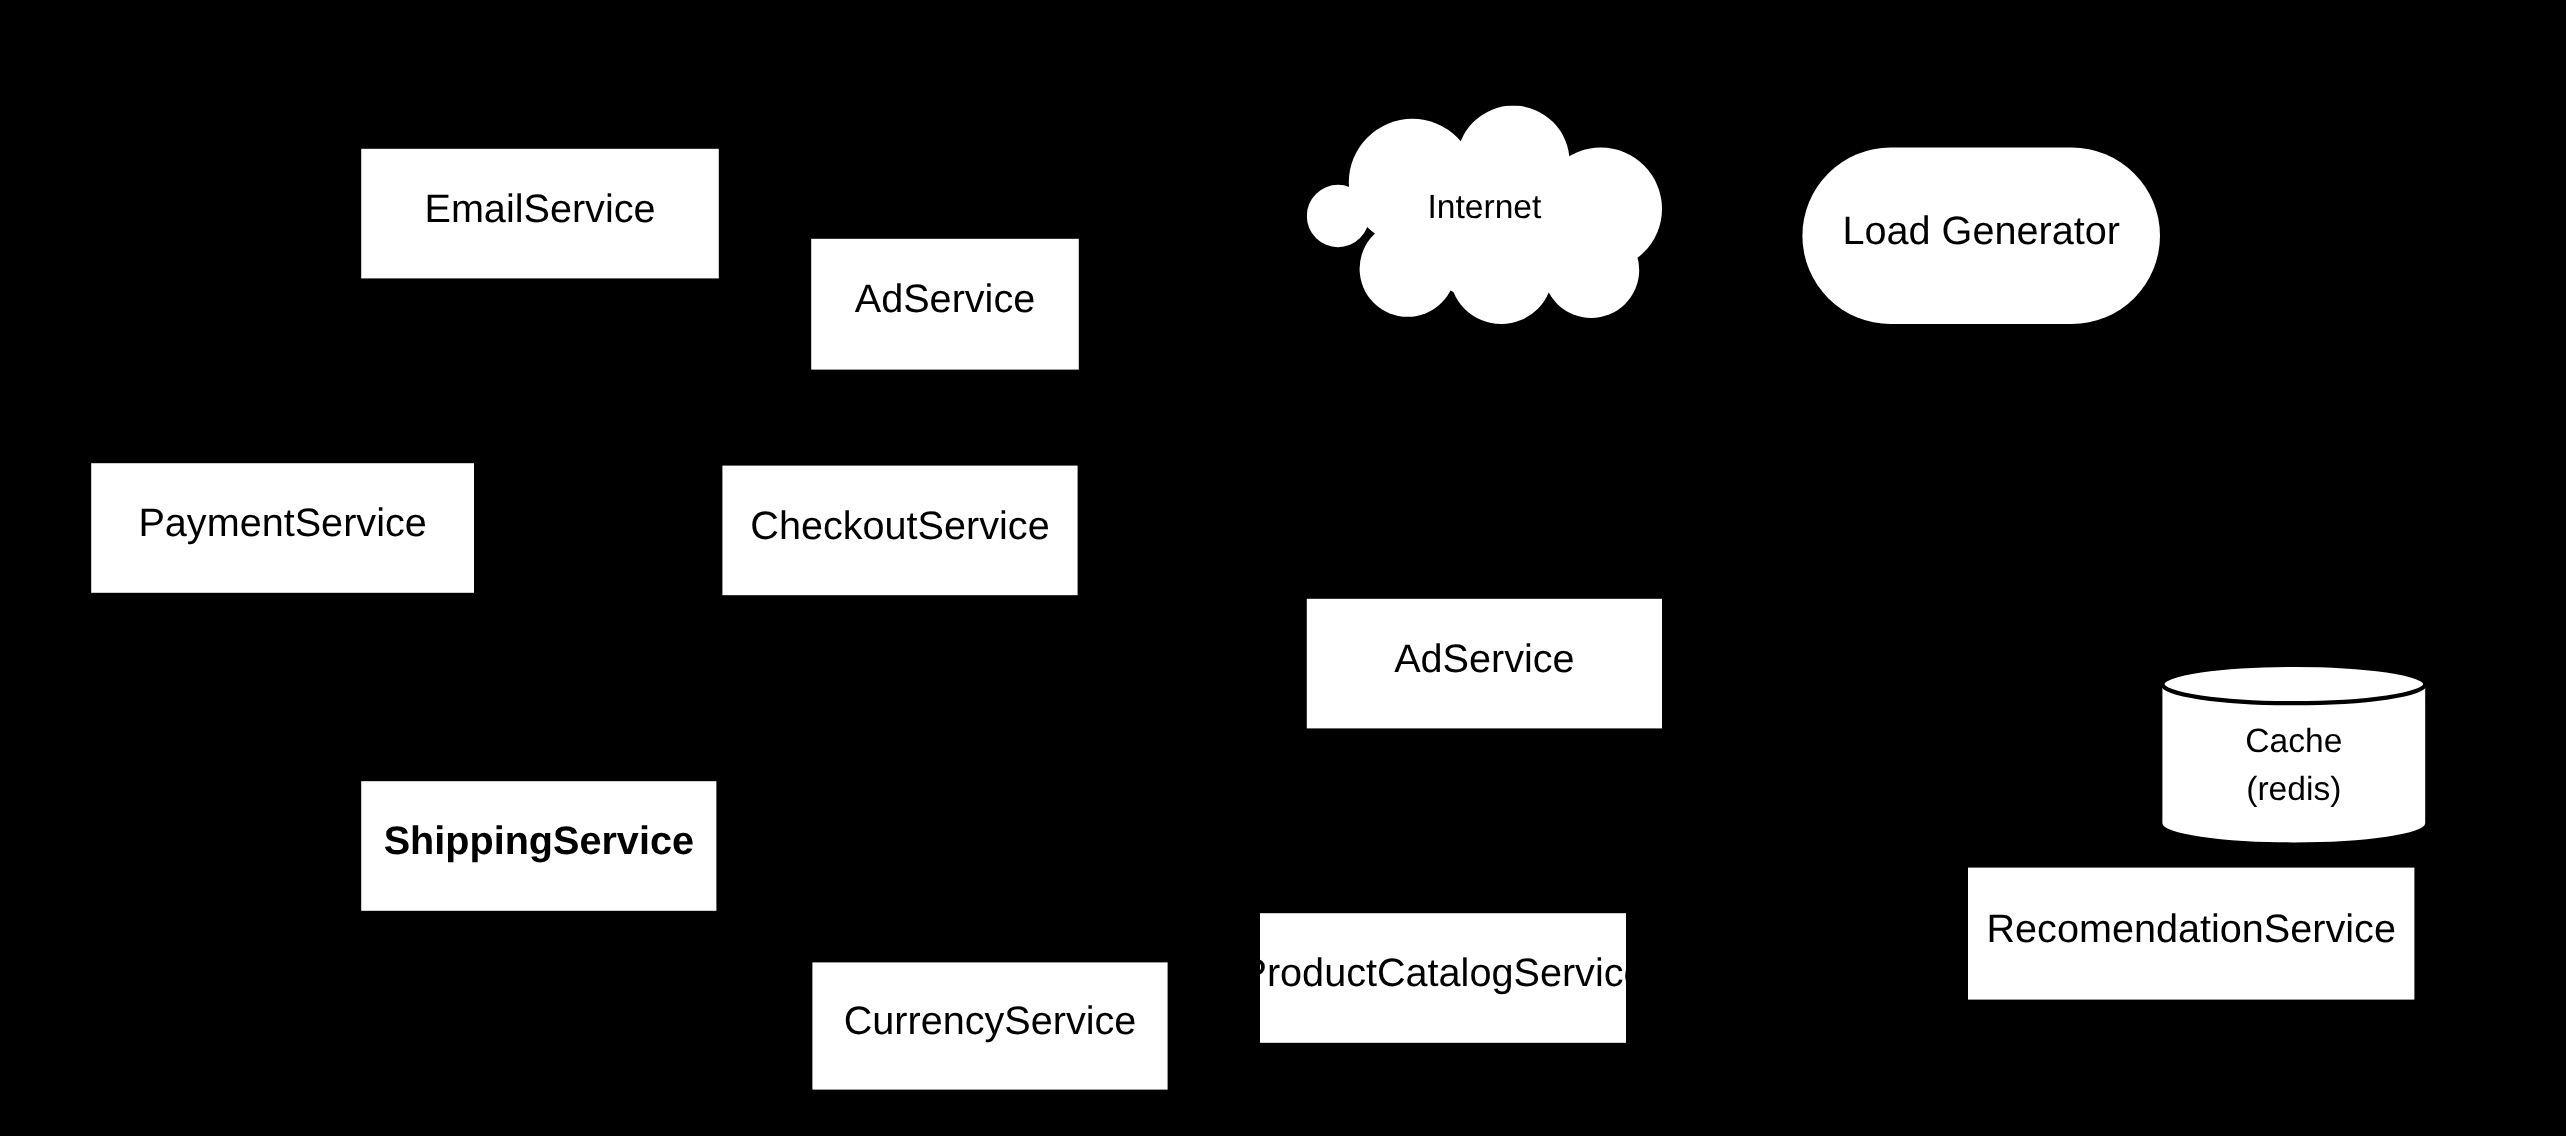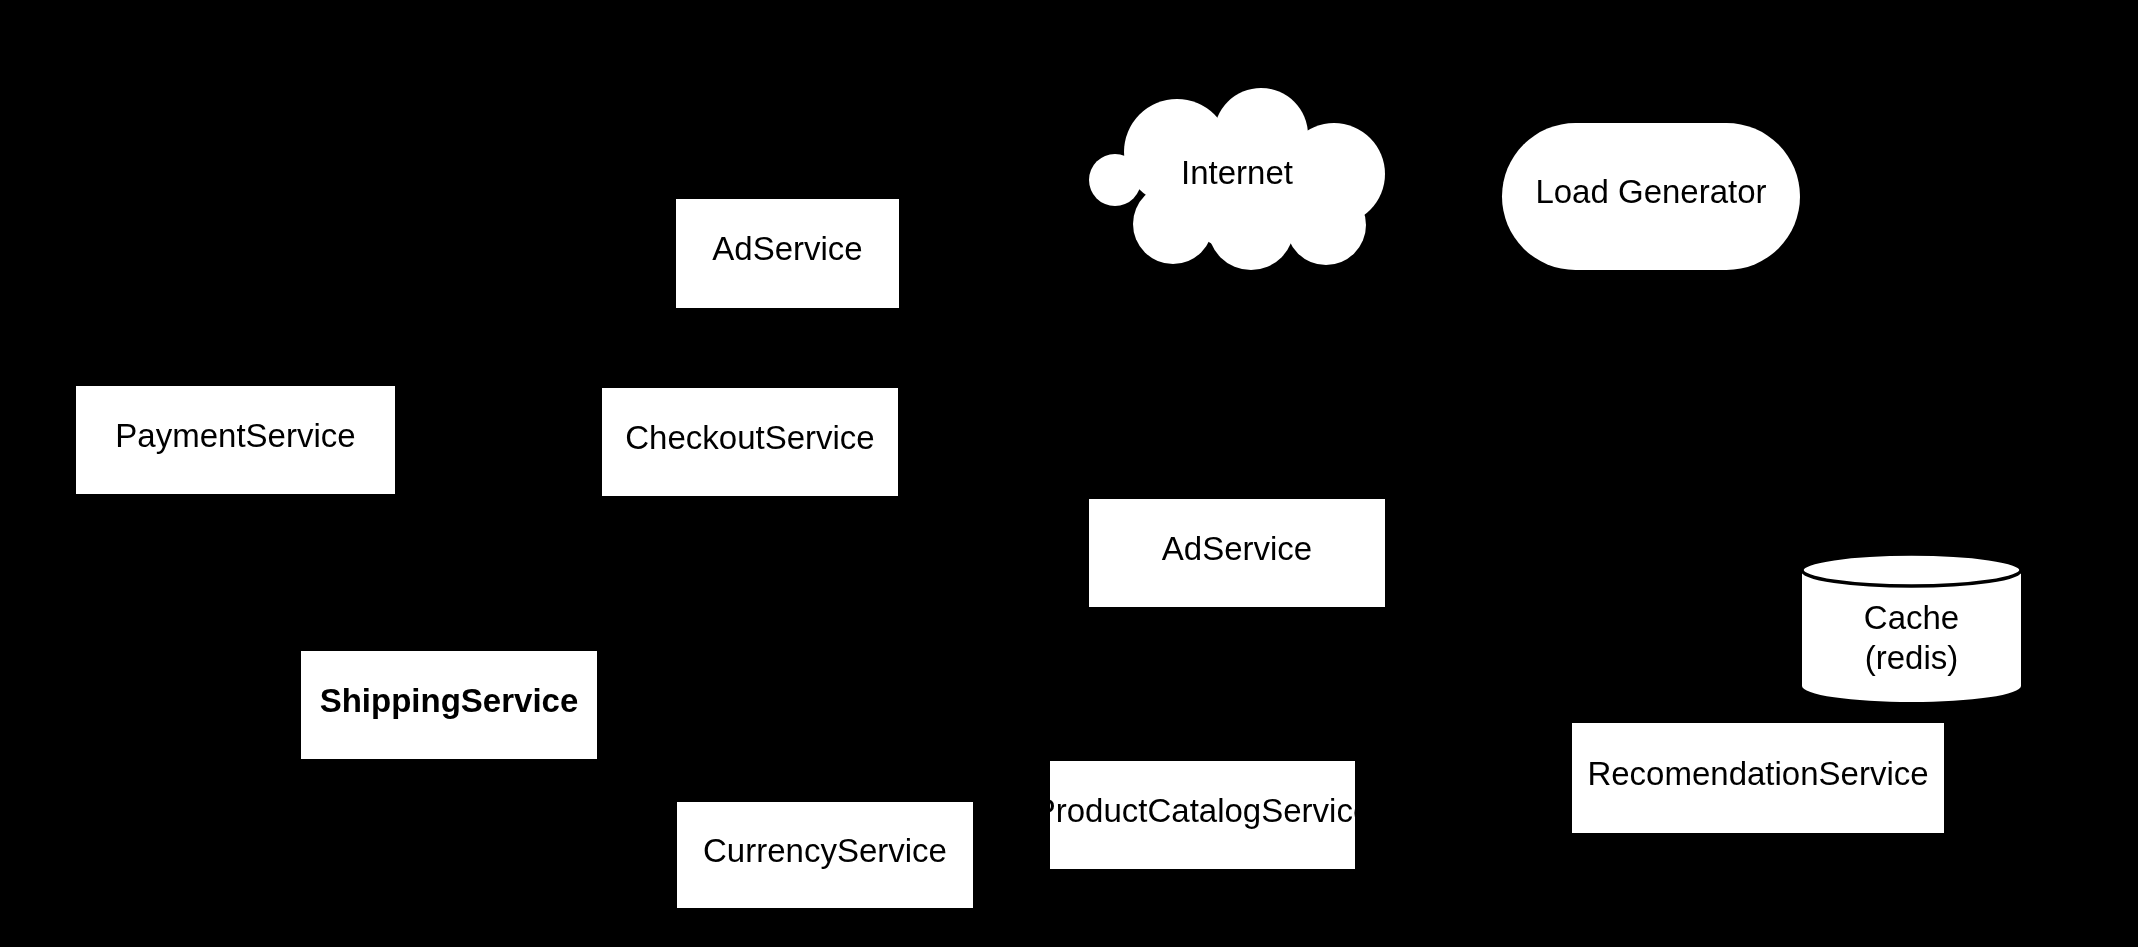--- a/index.html
+++ b/index.html
@@ -46,32 +46,35 @@
     stroke-width: 3.5;
   }
   .overlay {
     position: absolute;
     left: 0; top: 0; right: 0; bottom: 0;
     display: flex;
     flex-direction: column;
     align-items: center;
     justify-content: center;
     text-align: center;
-    font-size: 33px;
+    font-size: 28px;
     line-height: 40px;
     box-sizing: border-box;
   }
   .cloud-label { padding-bottom: 12px; }
   .cyl-label   { padding-top: 20px; }
 </style>
 </head>
 <body>
 
 <div class="canvas">
 
+  <div class="node" style="left:301px; top:124px; width:298px; height:108px;">
+    <span>EmailService</span>
+  </div>
 
   <div class="node" style="left:676px; top:199px; width:223px; height:109px;">
     <span>AdService</span>
   </div>
 
   <div class="shape-wrap" style="left:1089px; top:88px; width:296px; height:182px;">
     <svg viewBox="0 0 296 182" aria-hidden="true">
       <circle class="shape-fill" cx="26" cy="92" r="26"></circle>
       <circle class="shape-fill" cx="88" cy="64" r="53"></circle>
       <circle class="shape-fill" cx="172" cy="47" r="47"></circle>
@@ -117,17 +120,17 @@
   </div>
 
   <div class="node" style="left:677px; top:802px; width:296px; height:106px;">
     <span>CurrencyService</span>
   </div>
 
   <div class="node" style="left:1050px; top:761px; width:305px; height:108px;">
     <span>ProductCatalogService</span>
   </div>
 
-  <div class="node" style="left:1572px; top:723px; width:372px; height:110px;">
+  <div class="node" style="left:1640px; top:723px; width:372px; height:110px;">
     <span>RecomendationService</span>
   </div>
 
 </div>
 
 </body></html>

